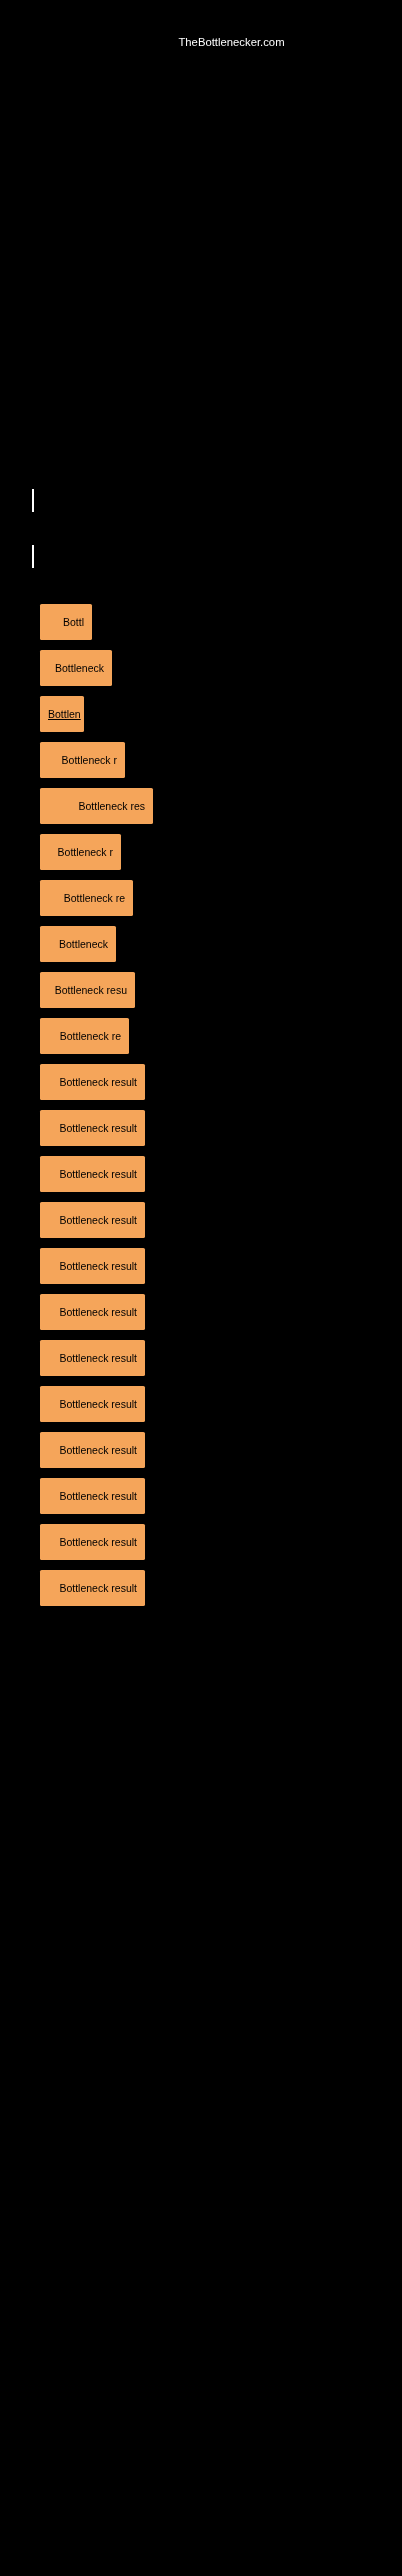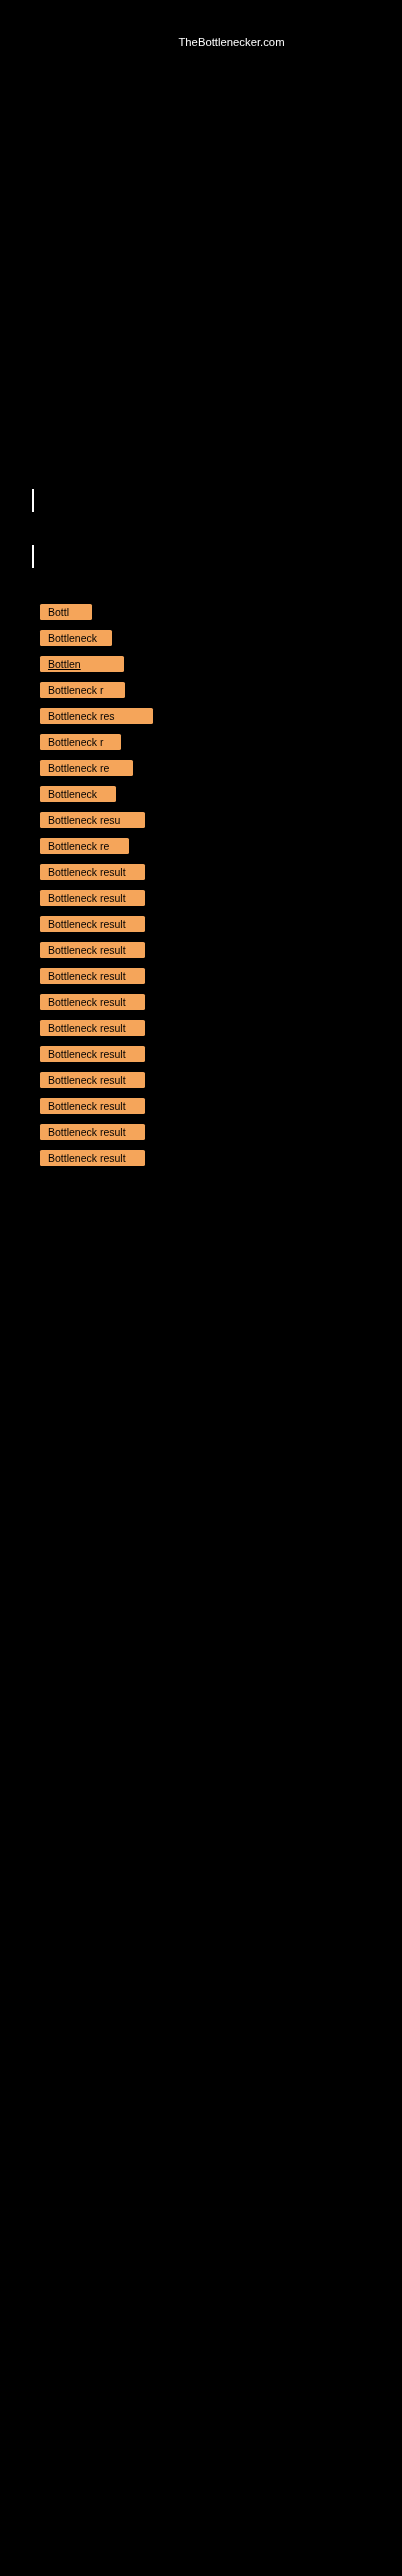--- a/index.html
+++ b/index.html
@@ -1,18 +1,19 @@
 <!DOCTYPE html>
 <html style="font-size:13px"><head>
   <meta charset="utf-8">
   <style>
     * {
       margin: 10px;
       padding: 0;
       box-sizing: border-box;
+      text-align: right;
     }
 
     body {
       width: 403px;
       min-height: 2576px;
       background-color: #000000;
       font-family: Arial, sans-serif;
       position: relative;
     }
 
@@ -47,39 +48,39 @@
     .bottleneck-items-container {
       position: absolute;
       top: 564px;
       left: 0;
       width: 403px;
     }
 
     .bottleneck-item {
       display: block;
       margin-bottom: 6.4px;
-      padding: 2px 8px;
+      padding: 12px 8px;
       background-color: #f5a55a;
       color: #000000;
       font-size: 10.5px;
       font-weight: normal;
       border-radius: 1.6px;
       white-space: nowrap;
       overflow: hidden;
     }
 
     .bottleneck-item:nth-child(1)  { width: 52px; }
     .bottleneck-item:nth-child(2)  { width: 72px; }
-    .bottleneck-item:nth-child(3)  { width: 84px; text-decoration: underline; }
+    .bottleneck-item:nth-child(3)  { width: 44px; text-decoration: underline; }
     .bottleneck-item:nth-child(4)  { width: 85px; }
     .bottleneck-item:nth-child(5)  { width: 113px; }
     .bottleneck-item:nth-child(6)  { width: 81px; }
     .bottleneck-item:nth-child(7)  { width: 93px; }
     .bottleneck-item:nth-child(8)  { width: 76px; }
-    .bottleneck-item:nth-child(9)  { width: 105px; }
+    .bottleneck-item:nth-child(9)  { width: 95px; }
     .bottleneck-item:nth-child(10) { width: 89px; }
     .bottleneck-item:nth-child(11) { width: 105px; }
     .bottleneck-item:nth-child(12) { width: 105px; }
     .bottleneck-item:nth-child(13) { width: 105px; }
     .bottleneck-item:nth-child(14) { width: 105px; }
     .bottleneck-item:nth-child(15) { width: 105px; }
     .bottleneck-item:nth-child(16) { width: 105px; }
     .bottleneck-item:nth-child(17) { width: 105px; }
     .bottleneck-item:nth-child(18) { width: 105px; }
     .bottleneck-item:nth-child(19) { width: 105px; }

